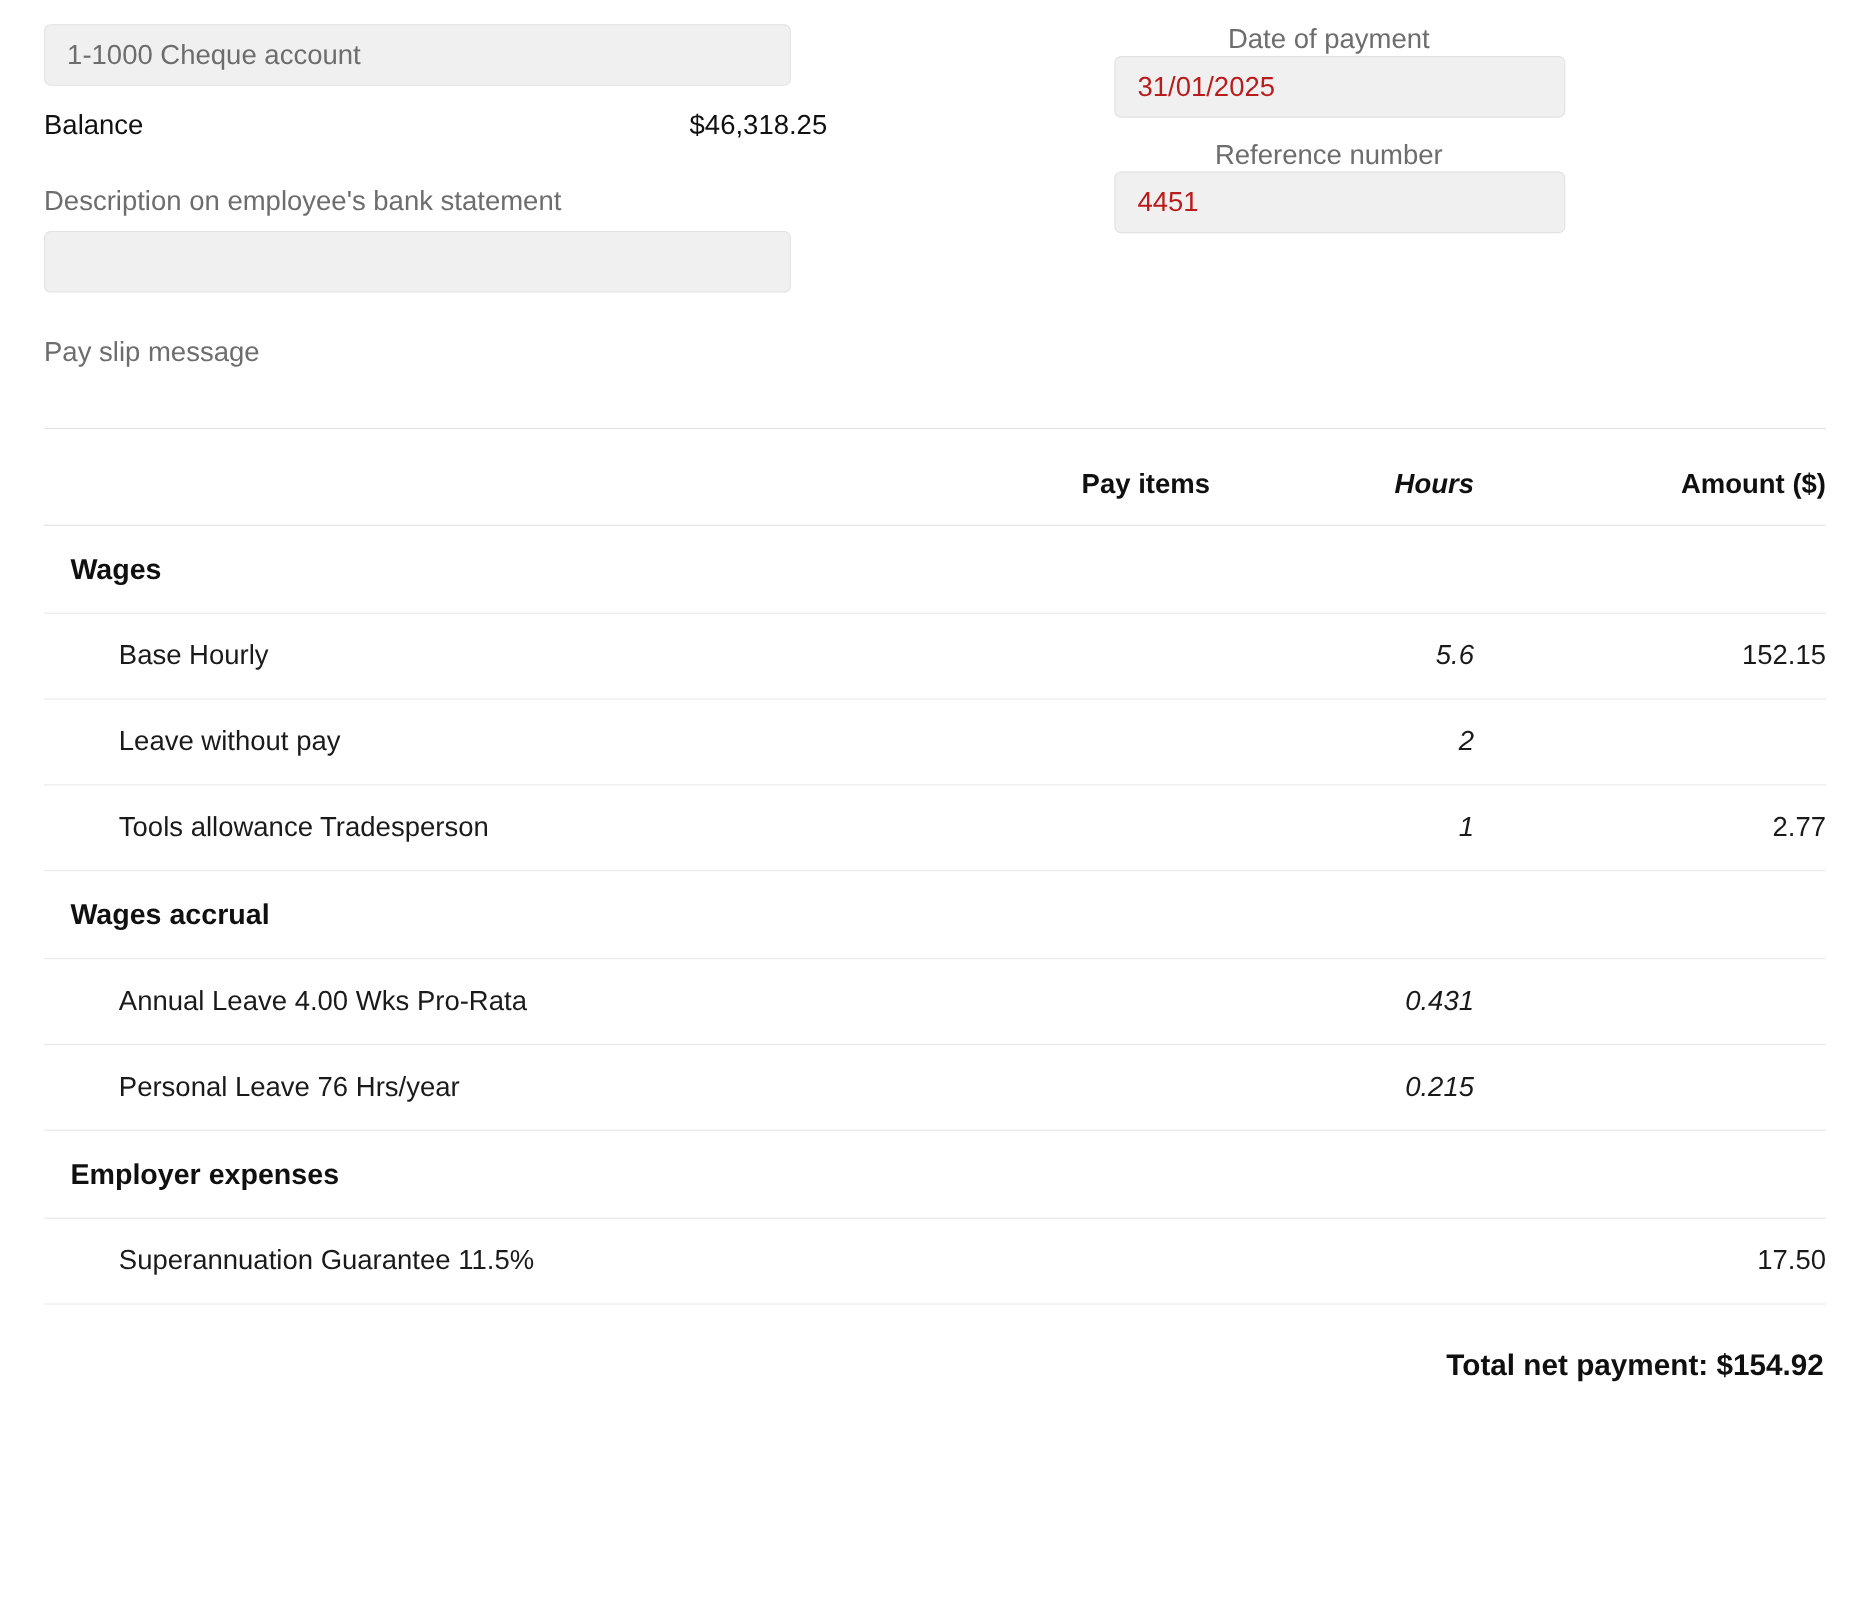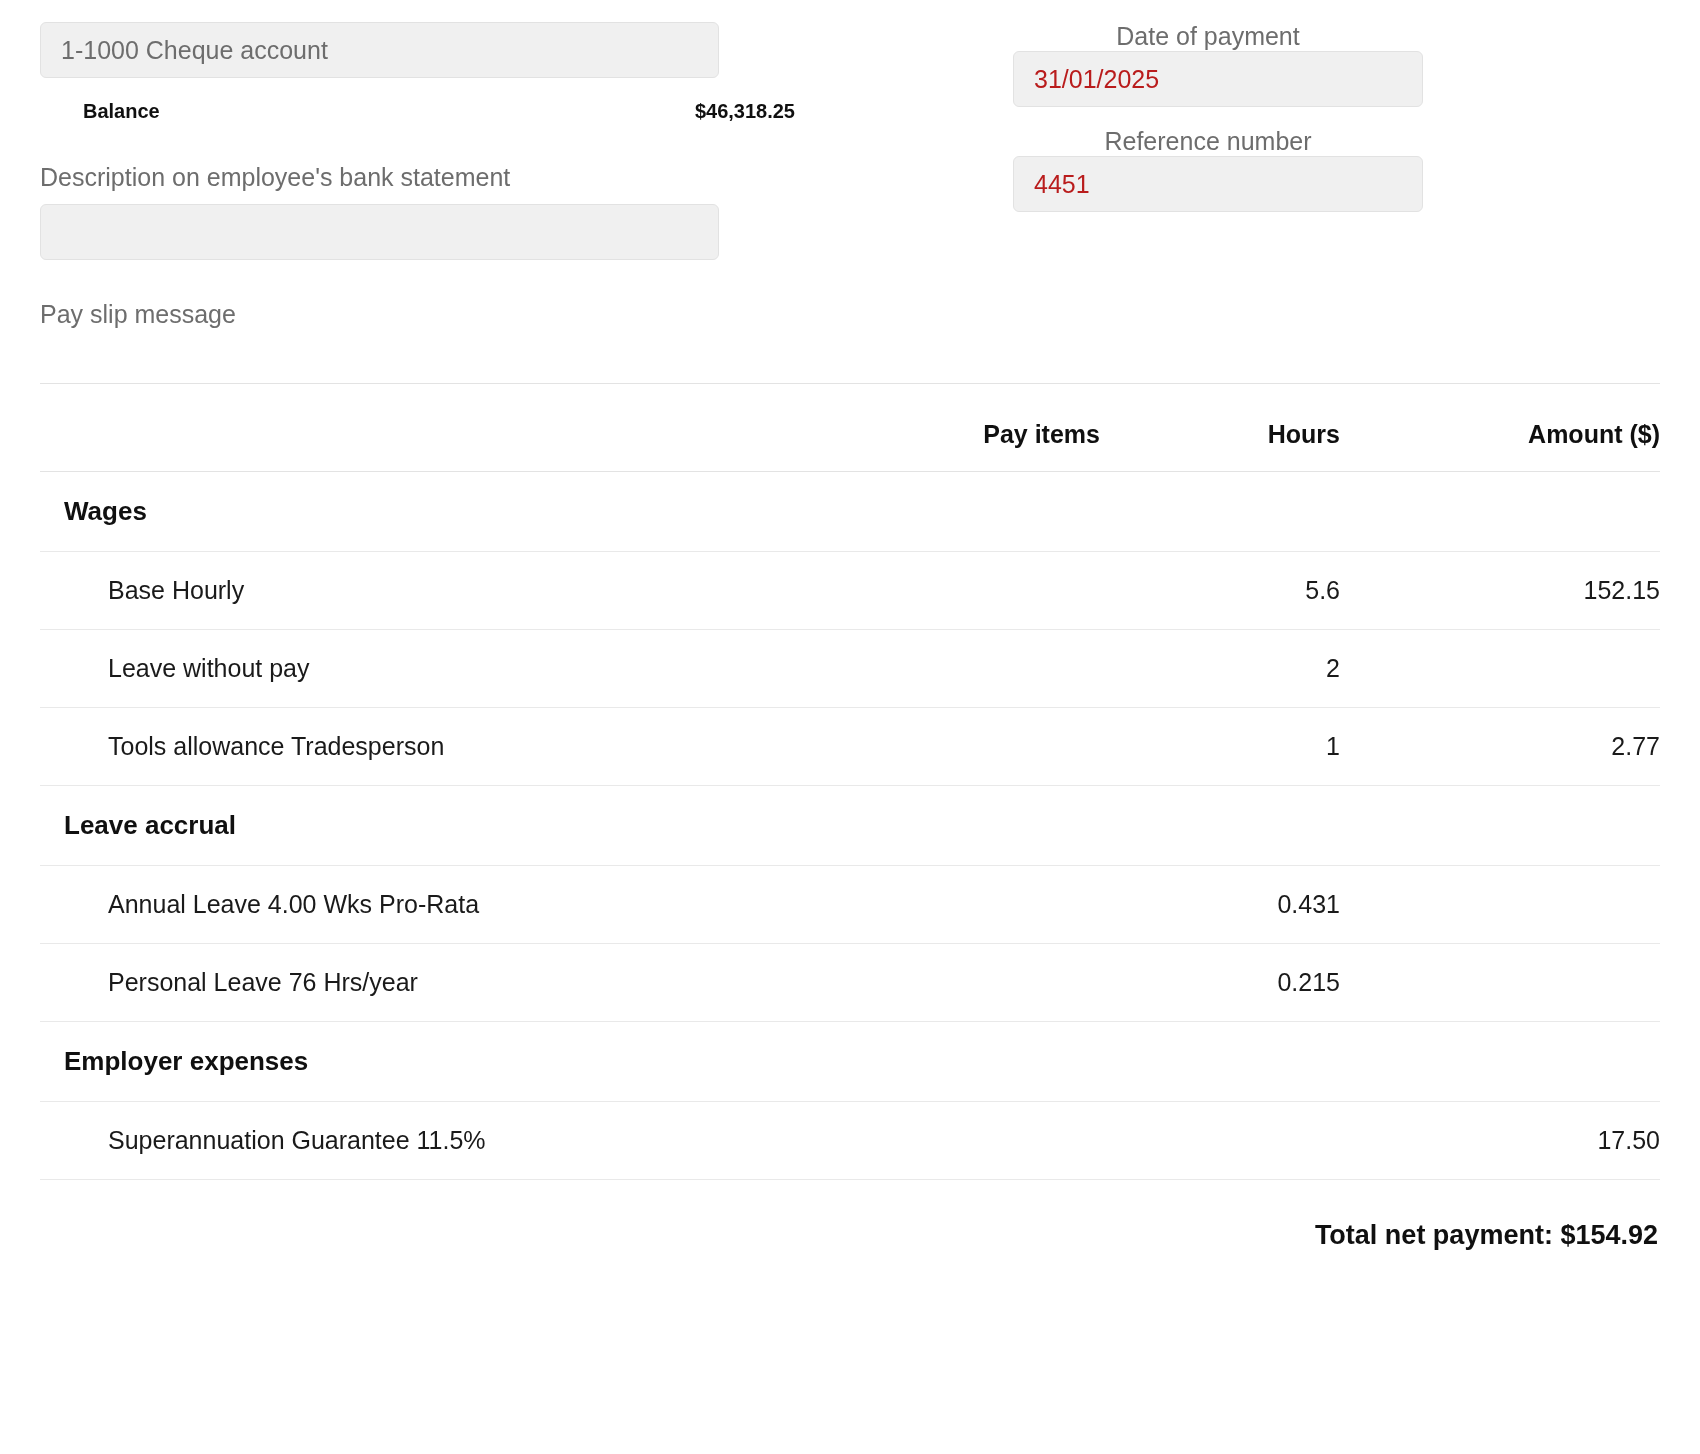--- a/index.html
+++ b/index.html
@@ -48,24 +48,23 @@
     width: 679px;
   }
   .field-box.empty { color: transparent; }
 
   .balance-row {
     display: flex;
     justify-content: space-between;
     align-items: baseline;
     width: 712px;
     margin-top: 22px;
-    font-size: 20px;
-    font-weight: bold;
-    color: #101010;
-    margin-left: 43px;
+    font-size: 25px;
+    font-weight: normal;
+    color: #101010;
   }
 
   .field-label {
     font-size: 25px;
     color: #6d6d6d;
     margin-top: 40px;
     margin-bottom: 12px;
   }
 
   
@@ -111,21 +110,21 @@
   }
   table.pay-table th {
     font-weight: bold;
     font-size: 25px;
     color: #101010;
     padding: 36px 0 22px 0;
     border-bottom: 1px solid #e3e3e3;
     text-align: right;
   }
   table.pay-table th.hours-col,
-  table.pay-table td.hours-col { text-align: right; width: 260px; padding-right: 20px;}
+  table.pay-table td.hours-col { text-align: right; width: 260px; padding-right: 20px; font-style: italic;}
   table.pay-table th.amount-col,
   table.pay-table td.amount-col { text-align: right; width: 300px; }
   table.pay-table th.item-col { padding-left: 24px; }
 
   table.pay-table td {
     padding: 24px 0;
     border-bottom: 1px solid #e9e9e9;
     color: #1a1a1a;
   }
   tr.group-row td {
@@ -217,21 +216,21 @@
           <td class="item-col">Leave without pay</td>
           <td class="hours-col">2</td>
           <td class="amount-col"></td>
         </tr>
         <tr class="item-row">
           <td class="item-col">Tools allowance Tradesperson</td>
           <td class="hours-col">1</td>
           <td class="amount-col">2.77</td>
         </tr>
         <tr class="group-row">
-          <td class="item-col">Leave accrual</td>
+          <td class="item-col">Wages accrual</td>
           <td class="hours-col"></td>
           <td class="amount-col"></td>
         </tr>
         <tr class="item-row">
           <td class="item-col">Annual Leave 4.00 Wks Pro-Rata</td>
           <td class="hours-col">0.431</td>
           <td class="amount-col"></td>
         </tr>
         <tr class="item-row">
           <td class="item-col">Personal Leave 76 Hrs/year</td>

